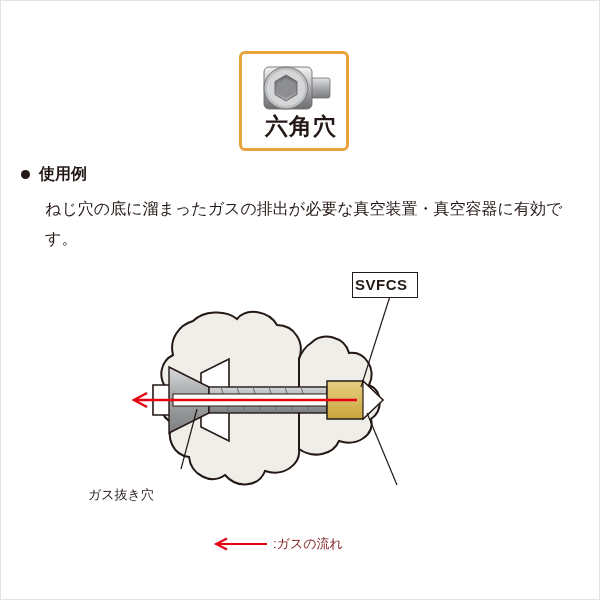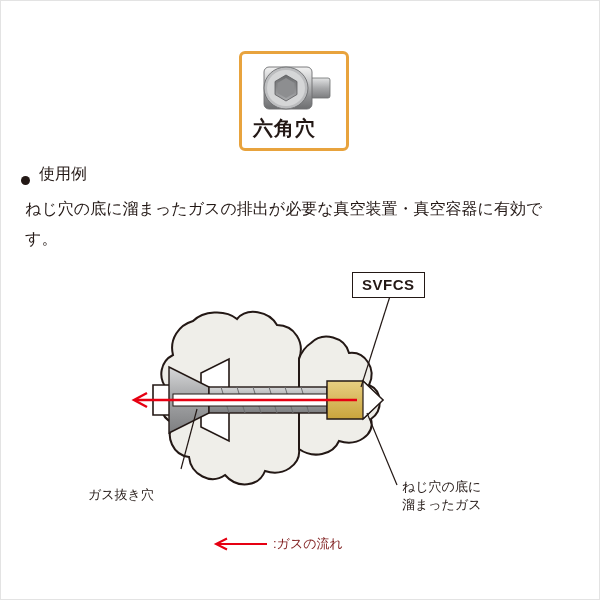--- a/index.html
+++ b/index.html
@@ -37,72 +37,73 @@
   }
   .badge-art {
     position: absolute;
     left: 0;
     top: 4px;
     width: 110px;
     height: 62px;
   }
   .badge-label {
     position: absolute;
-    left: 11px;
+    left: 4px;
     bottom: 6px;
     width: 110px;
-    text-align: left;
-    font-size: 20px;
+    text-align: center;
+    font-size: 23px;
     font-weight: bold;
     letter-spacing: 1px;
     color: #231815;
   }
 
   
   .bullet-row {
     position: absolute;
     left: 20px;
     top: 163px;
     display: flex;
-    align-items: flex-end;
+    align-items: center;
+    font-weight: bold;
   }
   .bullet-dot {
     width: 9px;
     height: 9px;
     border-radius: 50%;
     background: #231815;
     margin-right: 9px;
   }
   .bullet-title {
     font-size: 16px;
     color: #231815;
   }
   .body-text {
     position: absolute;
-    left: 24px;
+    left: 44px;
     top: 193px;
     width: 540px;
     font-size: 16px;
     line-height: 30px;
     color: #231815;
   }
 
   
   .figure {
     position: absolute;
     left: 60px;
     top: 262px;
     width: 490px;
     height: 310px;
   }
   .callout-box {
     position: absolute;
     left: 291px;
     top: 9px;
-    padding: 3px 9px 4px 9px;
+    padding: 3px 9px 4px 2px;
     border: 1.5px solid #231815;
     font-size: 15px;
     font-weight: bold;
     letter-spacing: 0.5px;
     background: #ffffff;
     color: #231815;
   }
   .lbl {
     position: absolute;
     font-size: 13px;
@@ -230,22 +231,20 @@
       <g stroke="#231815" stroke-width="1.2" fill="none">
         <line x1="120" y1="206" x2="136" y2="146"></line>
         <line x1="336" y1="222" x2="306" y2="150"></line>
         <line x1="330" y1="30" x2="300" y2="124"></line>
       </g>
     </svg>
 
     <div class="callout-box">SVFCS</div>
 
     <div class="lbl lbl-gas-vent">ガス抜き穴</div>
-    <div class="lbl lbl-trapped">ねじ穴の底に
-溜まったガス</div>
 
     <div class="legend">
       <svg class="legend-arrow" width="58" height="14" viewBox="0 0 58 14">
         <line x1="56" y1="7" x2="6" y2="7" stroke="#e60012" stroke-width="2"></line>
         <polyline points="16,1.5 5,7 16,12.5" fill="none" stroke="#e60012" stroke-width="2"></polyline>
       </svg>
       <span>:ガスの流れ</span>
     </div>
   </div>
 

